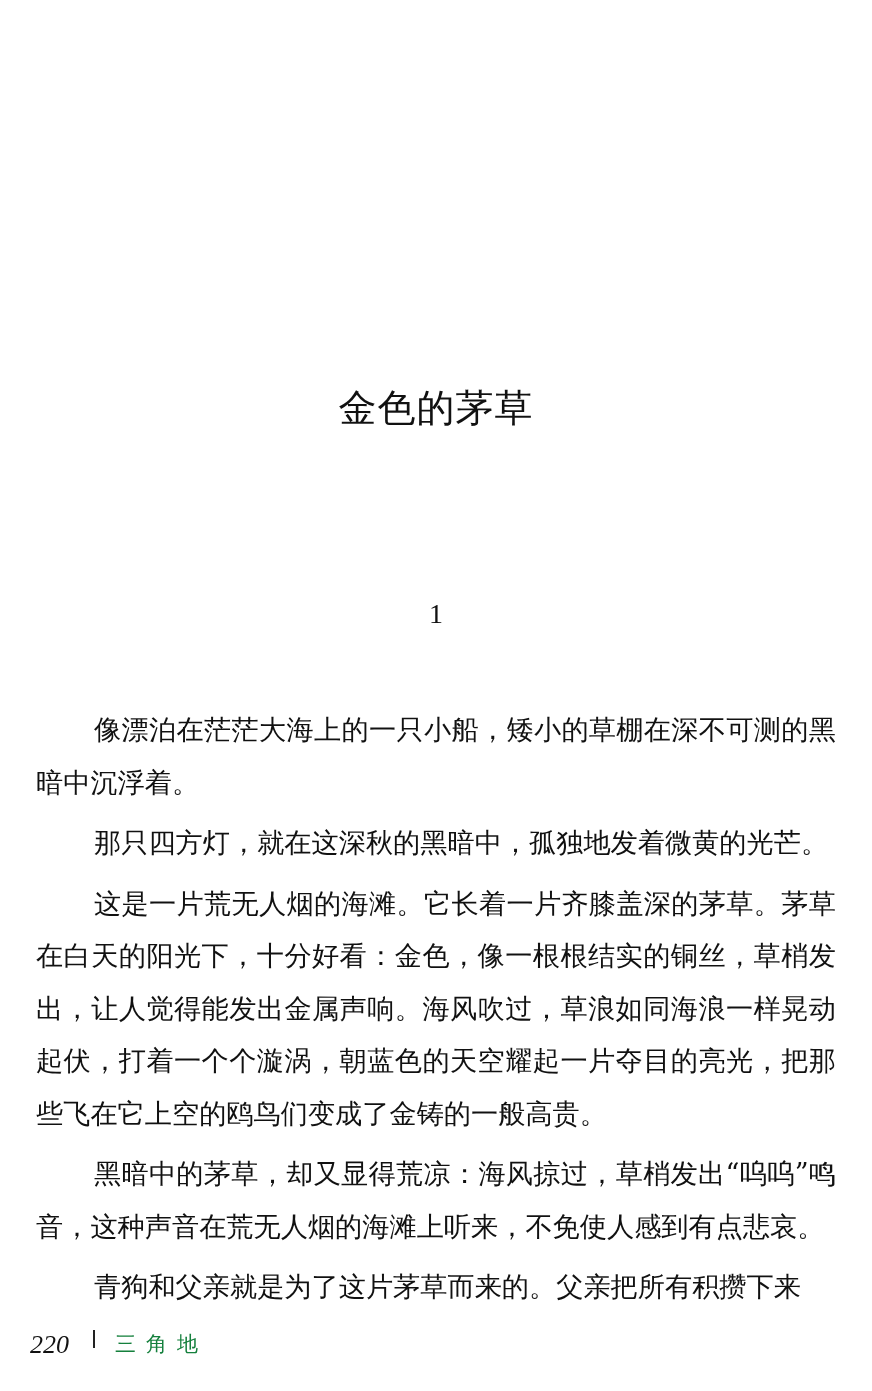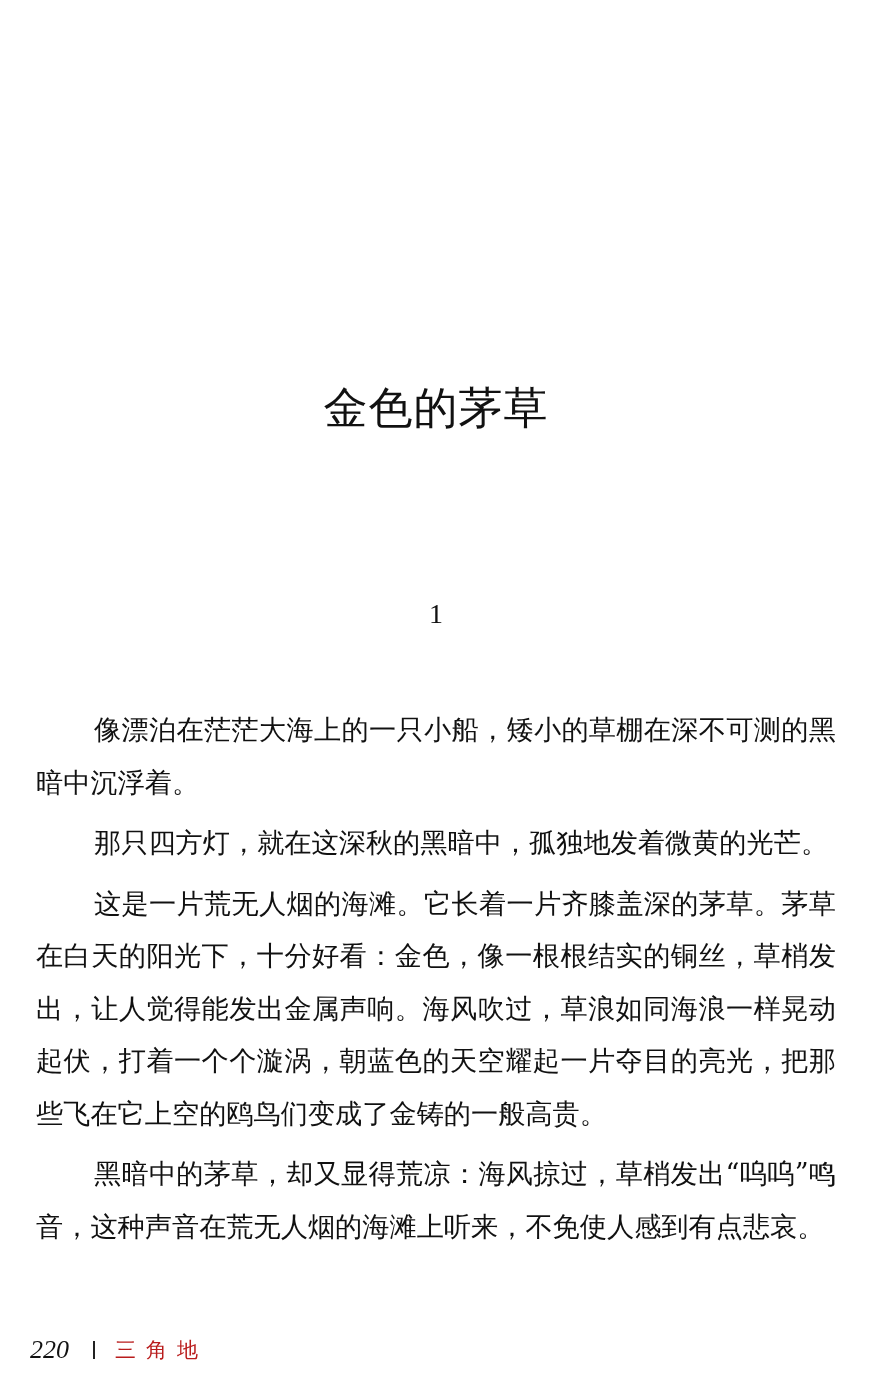--- a/index.html
+++ b/index.html
@@ -15,21 +15,21 @@
       color: #111111;
       font-family: "DejaVu Serif", "Liberation Serif", serif;
     }
     .title {
       position: absolute;
       top: 382px;
       left: 0;
       width: 872px;
       text-align: center;
       font-family: "DejaVu Sans", "Liberation Sans", sans-serif;
-      font-size: 44px;
+      font-size: 38px;
       line-height: 52px;
       letter-spacing: 1px;
       color: #111;
     }
     .section-num {
       position: absolute;
       top: 596px;
       left: 0;
       width: 872px;
       text-align: center;
@@ -51,54 +51,54 @@
       text-indent: 58px;
       text-align: justify;
       letter-spacing: 0px;
       font-family: "DejaVu Serif", "Liberation Serif", serif;
     }
     .footer {
       position: absolute;
       top: 1330px;
       left: 30px;
       display: flex;
-      align-items: center;
       height: 40px;
     }
     .page-number {
       font-family: "Liberation Serif", "DejaVu Serif", serif;
       font-style: italic;
       font-size: 26px;
       color: #111;
     }
     .footer-divider {
       width: 2px;
       height: 18px;
       background: #222;
       margin-left: 24px;
       margin-right: 20px;
     }
     .book-title {
       font-family: "DejaVu Sans", "Liberation Sans", sans-serif;
       font-size: 21px;
       letter-spacing: 10px;
-      color: #b91c1c;
+      color: #15803d;
     }
   </style>
 </head>
 <body>
 
 <h1 class="title" style="margin:0;font-weight:normal;">金色的茅草</h1>
 
 <div class="section-num">1</div>
 
 <div class="body-text">
   <p class="para">像漂泊在茫茫大海上的一只小船，矮小的草棚在深不可测的黑暗中沉浮着。</p>
   <p class="para">那只四方灯，就在这深秋的黑暗中，孤独地发着微黄的光芒。</p>
   <p class="para">这是一片荒无人烟的海滩。它长着一片齐膝盖深的茅草。茅草在白天的阳光下，十分好看：金色，像一根根结实的铜丝，草梢发出，让人觉得能发出金属声响。海风吹过，草浪如同海浪一样晃动起伏，打着一个个漩涡，朝蓝色的天空耀起一片夺目的亮光，把那些飞在它上空的鸥鸟们变成了金铸的一般高贵。</p>
   <p class="para">黑暗中的茅草，却又显得荒凉：海风掠过，草梢发出“呜呜”鸣音，这种声音在荒无人烟的海滩上听来，不免使人感到有点悲哀。</p>
+  <p class="para">青狗和父亲就是为了这片茅草而来的。父亲把所有积攒下来</p>
 </div>
 
 <div class="footer">
   <span class="page-number">220</span>
   <span class="footer-divider"></span>
   <span class="book-title">三角地</span>
 </div>
 
 </body></html>

